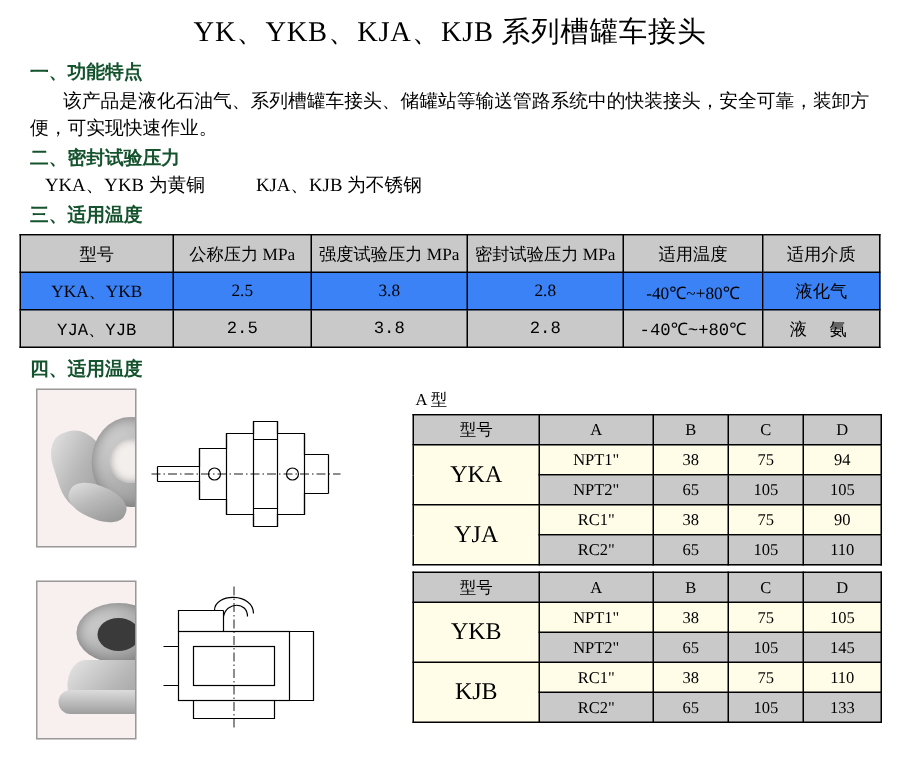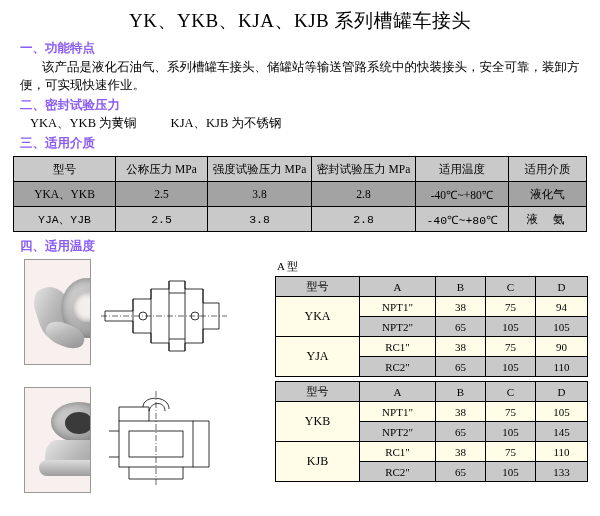--- a/index.html
+++ b/index.html
@@ -24,21 +24,21 @@
   }
   .title {
     text-align: center;
     font-size: 19px;
     font-weight: normal;
     letter-spacing: 0.5px;
     margin: 8px 0 6px 0;
     font-family: "Liberation Serif", serif;
   }
   .section-head {
-    color: #8b5cf6;
+    color: #14532d;
     font-weight: bold;
     font-size: 12.5px;
     margin: 3px 0 1px 8px;
     font-family: "Liberation Sans", sans-serif;
   }
   .para {
     font-size: 12.5px;
     line-height: 1.45;
     margin: 0 6px 0 8px;
     text-indent: 0;
@@ -69,21 +69,21 @@
     font-size: 11.5px;
     height: 24px;
     padding: 0 2px;
   }
   table.perf thead th {
     background: #c9c9c9;
     font-weight: normal;
     font-size: 11.5px;
   }
   table.perf tbody td {
-    background: #a3a3a3;
+    background: #3b82f6;
   }
   table.perf tbody td.gray {
     background: #c9c9c9;
     font-family: Liberation Mono, monospace;
   }
   .wide-space {
     letter-spacing: 4px;
   }
 
   
@@ -132,21 +132,21 @@
     font-size: 11px;
     height: 19px;
     padding: 0;
   }
   table.dim thead th {
     background: #c9c9c9;
     font-weight: normal;
   }
   table.dim td.model {
     background: #fffde8;
-    font-size: 12px;
+    font-size: 16px;
   }
   table.dim td.val {
     background: #fffde8;
   }
   table.dim td.valgray {
     background: #c9c9c9;
   }
   table.dim col.c0 { width: 84px; }
   table.dim col.c1 { width: 76px; }
   table.dim col.c2 { width: 50px; }
@@ -175,21 +175,21 @@
 <div class="page">
 
   <div class="title">YK、YKB、KJA、KJB 系列槽罐车接头</div>
 
   <div class="section-head">一、功能特点</div>
   <div class="para"><span class="indent"></span><span>该产品是液化石油气、系列槽罐车接头、储罐站等输送管路系统中的快装接头，安全可靠，装卸方便，可实现快速作业。</span></div>
 
   <div class="section-head">二、密封试验压力</div>
   <div class="mat-line"><span>YKA、YKB 为黄铜</span><span class="gap"></span><span>KJA、KJB 为不锈钢</span></div>
 
-  <div class="section-head">三、适用介质</div>
+  <div class="section-head">三、适用温度</div>
 
   <table class="perf">
     <colgroup>
       <col style="width:102px">
       <col style="width:92px">
       <col style="width:104px">
       <col style="width:104px">
       <col style="width:93px">
       <col style="width:78px">
     </colgroup>

